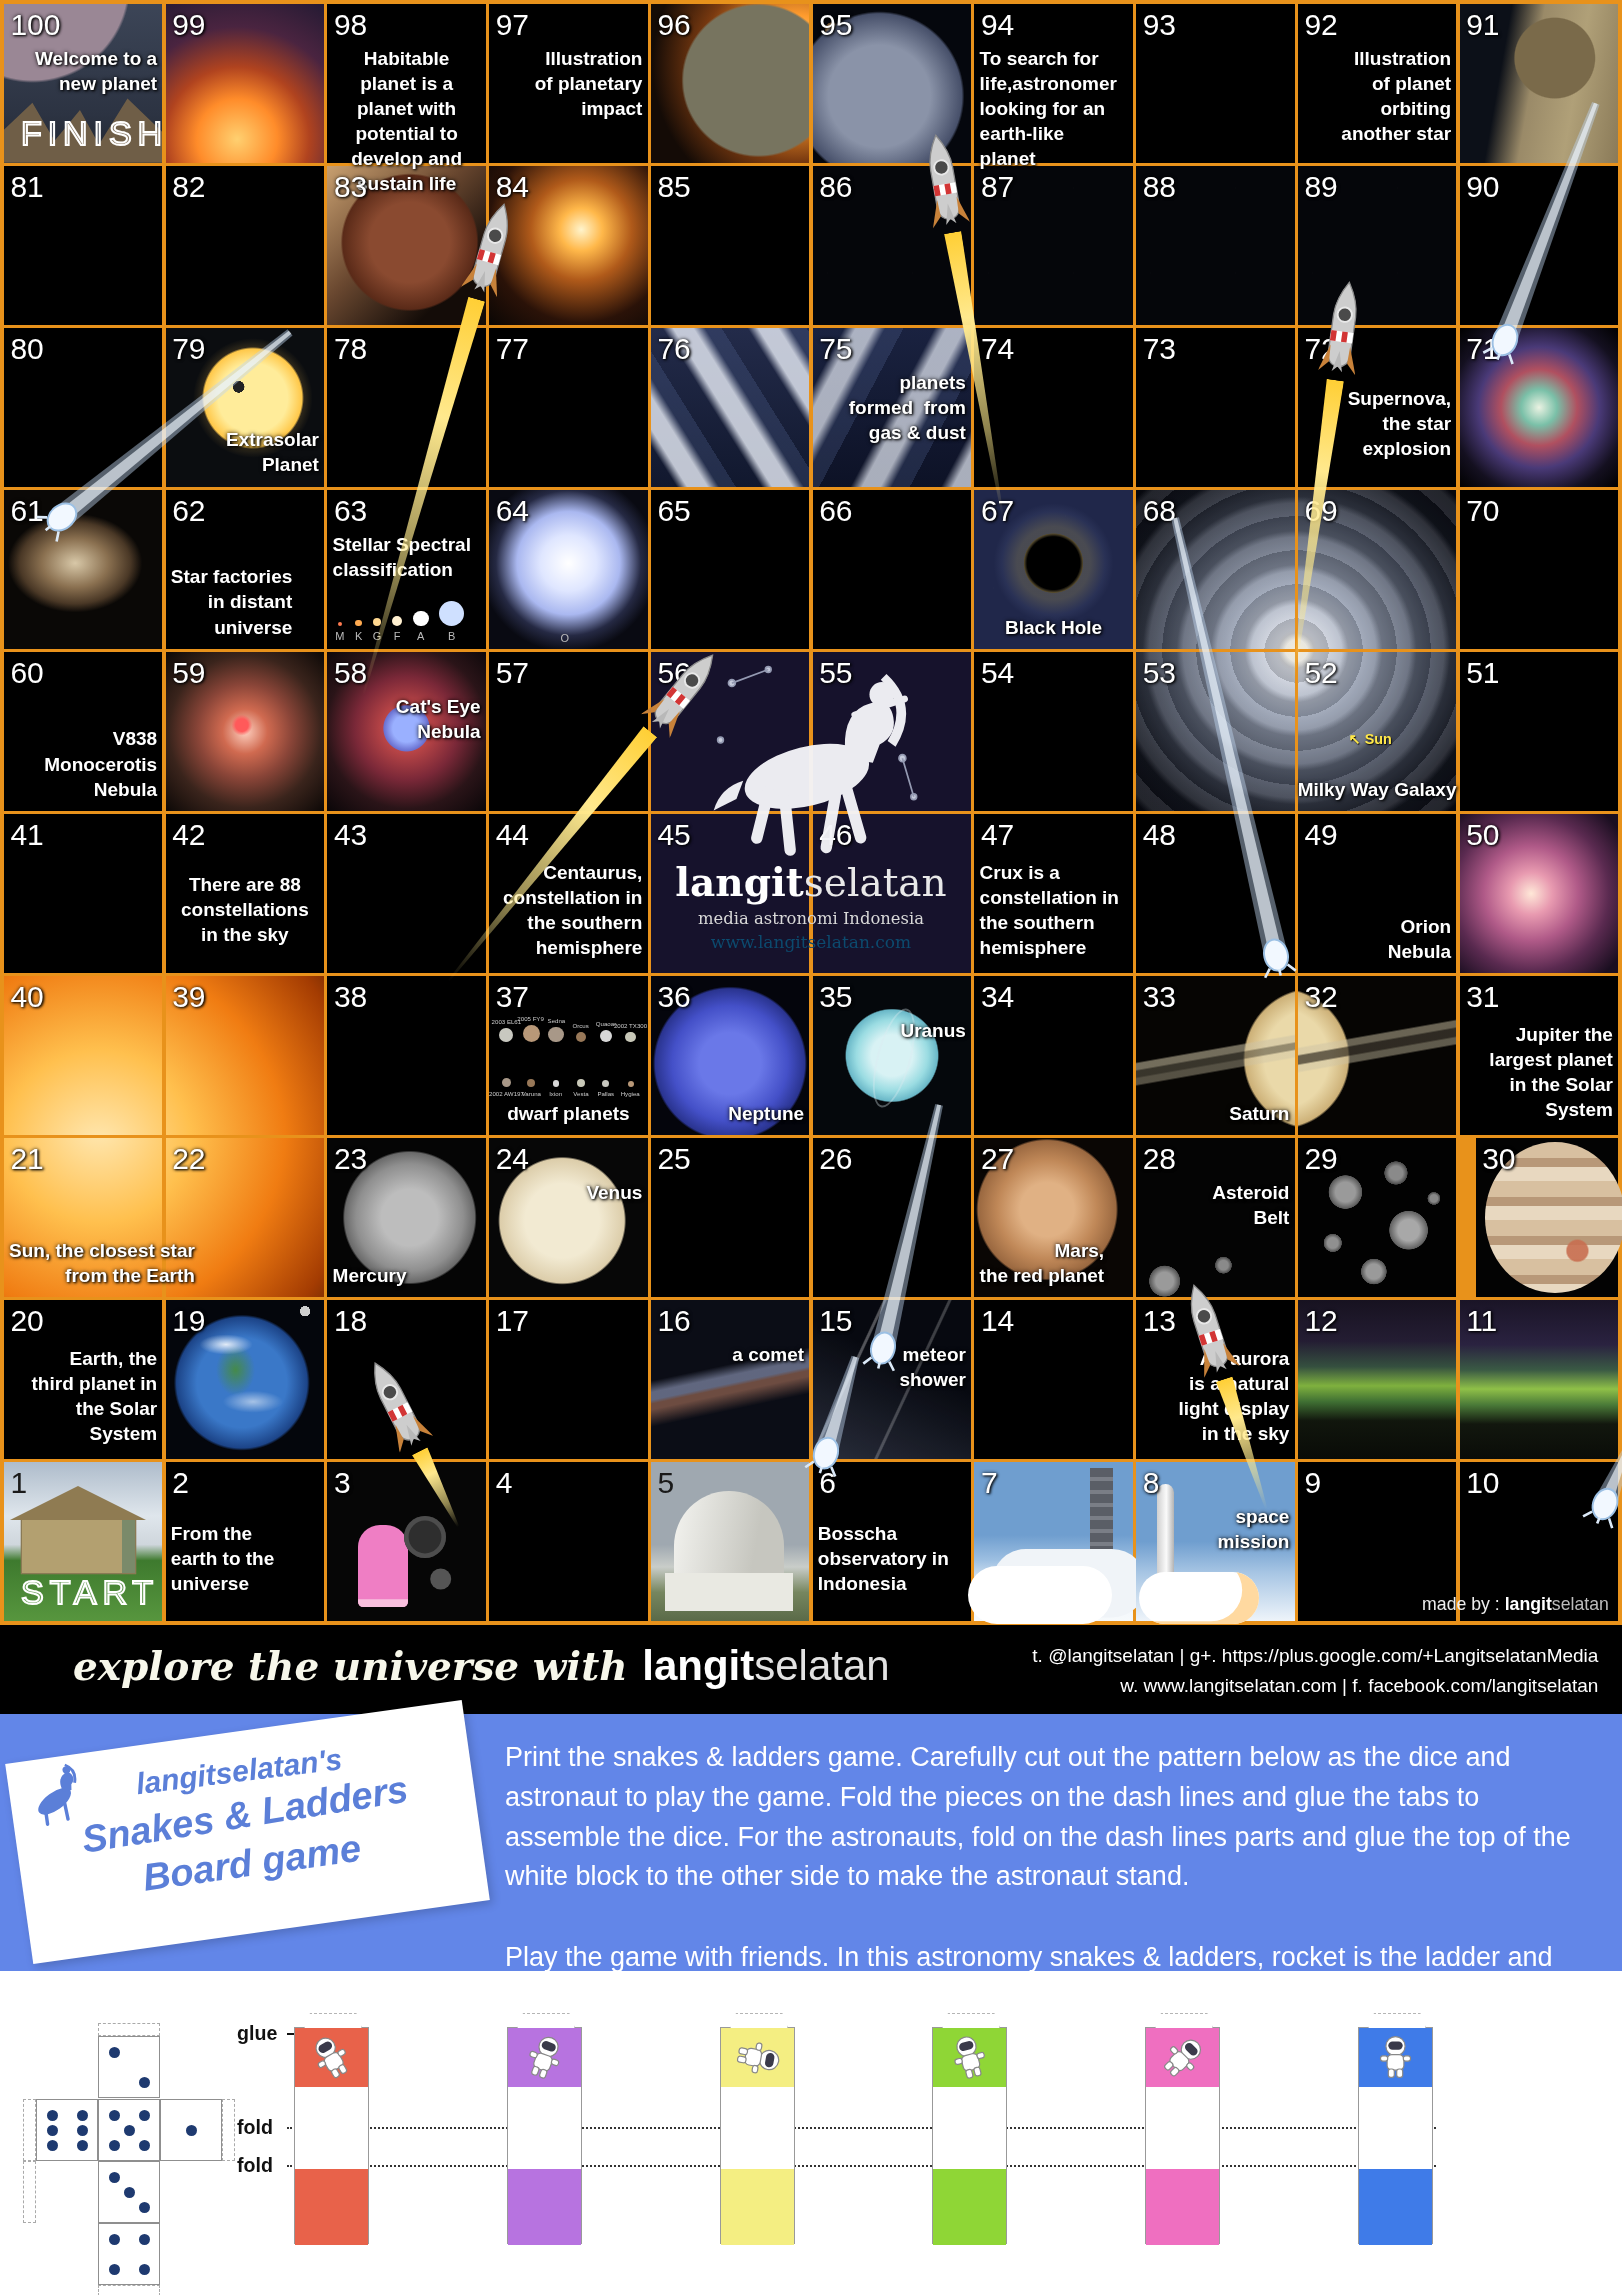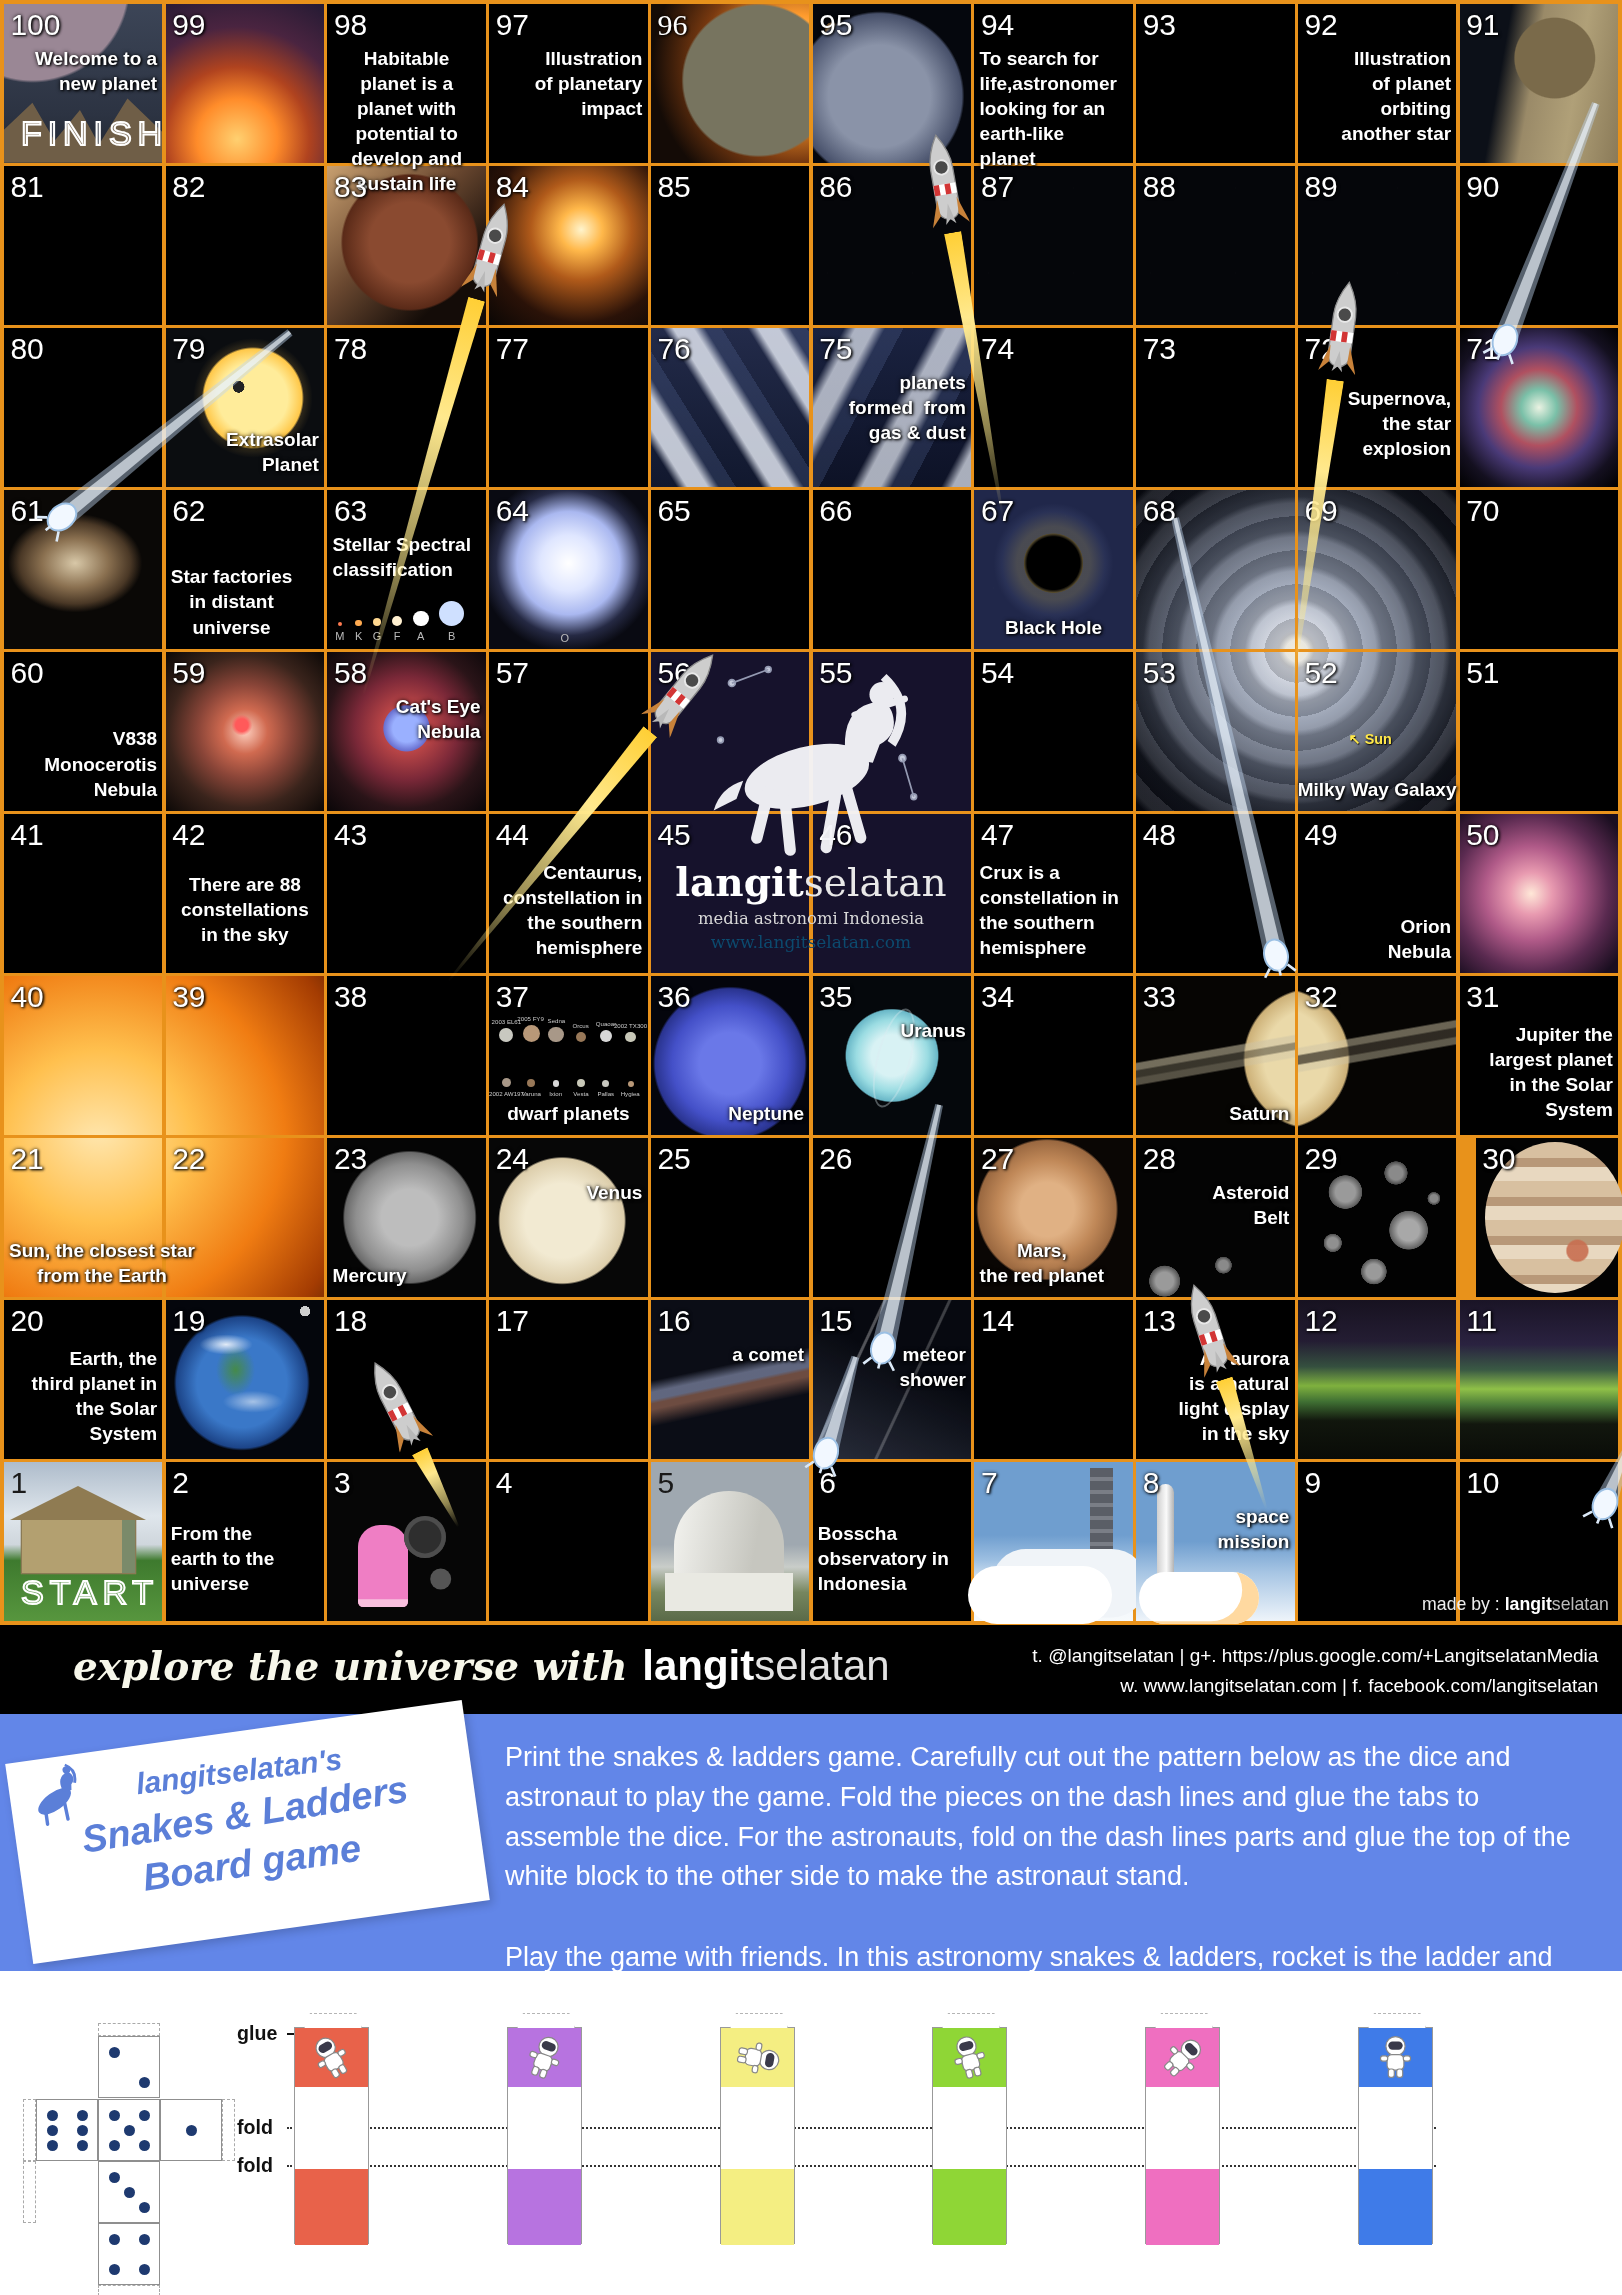--- a/index.html
+++ b/index.html
@@ -15,21 +15,21 @@
   .num.dark{color:#1a1a1a;text-shadow:none;}
   .cap{position:absolute;left:5.2px;right:5.2px;top:42px;bottom:9.2px;display:flex;z-index:3;
        white-space:pre;font-weight:700;font-size:19px;line-height:1.32;color:#fff;
        text-shadow:1.3px 1.3px 2.6px #000,0 0 4.6px rgba(0,0,0,.85);}
   .al-tl{align-items:flex-start;justify-content:flex-start;text-align:left}
   .al-tc{align-items:flex-start;justify-content:center;text-align:center}
   .al-tr{align-items:flex-start;justify-content:flex-end;text-align:right}
   .al-ml{align-items:center;justify-content:flex-start;text-align:left}
   .al-mc{align-items:center;justify-content:center;text-align:center}
   .al-mr{align-items:center;justify-content:flex-end;text-align:right}
-  .al-bl{align-items:flex-end;justify-content:flex-start;text-align:center}
+  .al-bl{align-items:flex-end;justify-content:flex-start;text-align:right}
   .al-bc{align-items:flex-end;justify-content:center;text-align:center}
   .al-br{align-items:flex-end;justify-content:flex-end;text-align:right}
   .finish,.start{position:absolute;left:9.2px;bottom:9.2px;z-index:3;font-weight:400;font-size:34px;
        letter-spacing:5.9px;color:rgba(255,255,255,.16);margin-left:8px;-webkit-text-stroke:2px #fff;}
   .madeby{position:absolute;right:9.2px;bottom:6.5px;z-index:3;font-size:17.7px;color:#eee;white-space:nowrap;}
   .madeby b{font-weight:700;color:#fff;} .madeby i{font-style:normal;color:#bdbdbd;}
   .sunlbl{position:absolute;left:32%;top:50%;z-index:3;color:#ffe84a;font-size:14.4px;font-weight:700;
        text-shadow:0.7px 0.7px 1.3px #000;}
   .spec{position:absolute;left:7.9px;right:5.2px;bottom:6.5px;display:flex;align-items:flex-end;gap:10.5px;z-index:3;}
   .spec .it{display:flex;flex-direction:column;align-items:center;gap:3.9px;}
@@ -49,21 +49,21 @@
      radial-gradient(0.9px 0.9px at 68px 50px,#fff 50%,transparent 51%),
      radial-gradient(0.7px 0.7px at 29px 63px,#ffe9c0 50%,transparent 51%),
      radial-gradient(0.9px 0.9px at 56px 34px,#fff 50%,transparent 51%);
      background-size:85px 85px;background-color:#05060a;}
   .bg-planetscape100{background:radial-gradient(circle 98px at 18% -12%,#9a8795 0 97%,transparent),
      linear-gradient(180deg,#3c4557 0%,#2c3342 70%,#1f2530 100%);}
   .bg-planetscape100::before{content:'';position:absolute;left:0;right:0;bottom:0;height:73px;background:#6f5e47;
      clip-path:polygon(0 100%,0 55%,18% 18%,32% 70%,48% 28%,60% 75%,78% 12%,100% 58%,100% 100%);}
   .bg-nebula99{background:radial-gradient(circle at 45% 85%,#ffd070 0%,#ff8c2a 25%,#b0431f 45%,#4a2440 70%,#241a33 100%);}
   .bg-impact96{background:radial-gradient(circle 77px at 68% 48%,#77745f 0 97%,transparent),
-     radial-gradient(circle at 92% 38%,#ffe9a8 0%,#ff9c2e 28%,#7a3a10 55%,#140b06 82%);font-family:Liberation Serif, serif;}
+     radial-gradient(circle at 92% 38%,#ffe9a8 0%,#ff9c2e 28%,#7a3a10 55%,#140b06 82%);}
   .bg-planet95{background:radial-gradient(circle 85px at 42% 58%,#8a93a8 0 60%,#47506a 97%,transparent),
      radial-gradient(circle 10.5px at 12% 16%,#ffd9a0 0 40%,rgba(255,160,60,.4) 65%,transparent 70%),#05070d;}
   .bg-tan91{background:radial-gradient(circle 41px at 60% 34%,#7a6a4a 0 97%,transparent),
      linear-gradient(100deg,#0c1018 0 28%,#9a8a68 46%,#b0a078 70%,#8a7a58 100%);}
   .bg-planet83{background:radial-gradient(circle 69px at 52% 48%,#8a4a30 0 58%,#5a2a18 97%,transparent),
      linear-gradient(135deg,#c8a070 0%,#6a4830 42%,#140c08 78%);}
   .bg-star84{background:radial-gradient(circle at 58% 40%,#fff4cc 0%,#ffb84a 16%,#b05a1a 38%,#2a1208 70%,#0a0604 100%);}
   .bg-star79{background:radial-gradient(circle 5.9px at 46% 37%,#222 0 97%,transparent),
      radial-gradient(circle 51px at 55% 44%,#ffec9a 0 68%,#ffc84a 96%,transparent),
      radial-gradient(circle at 55% 44%,rgba(255,200,90,.5) 0 22%,transparent 48%),#0b0d10;}

